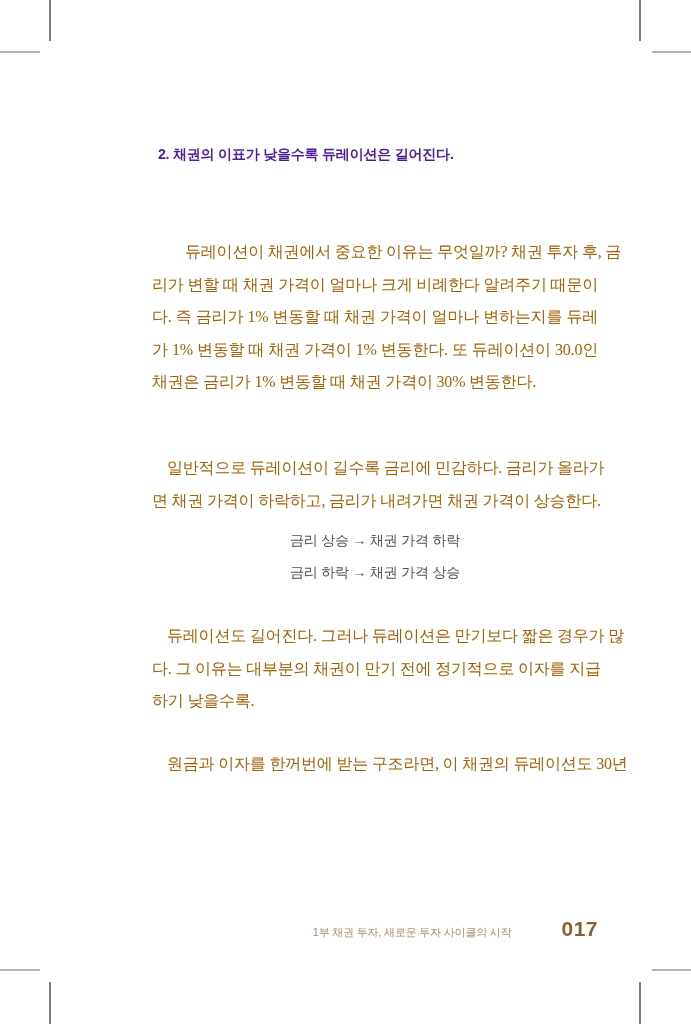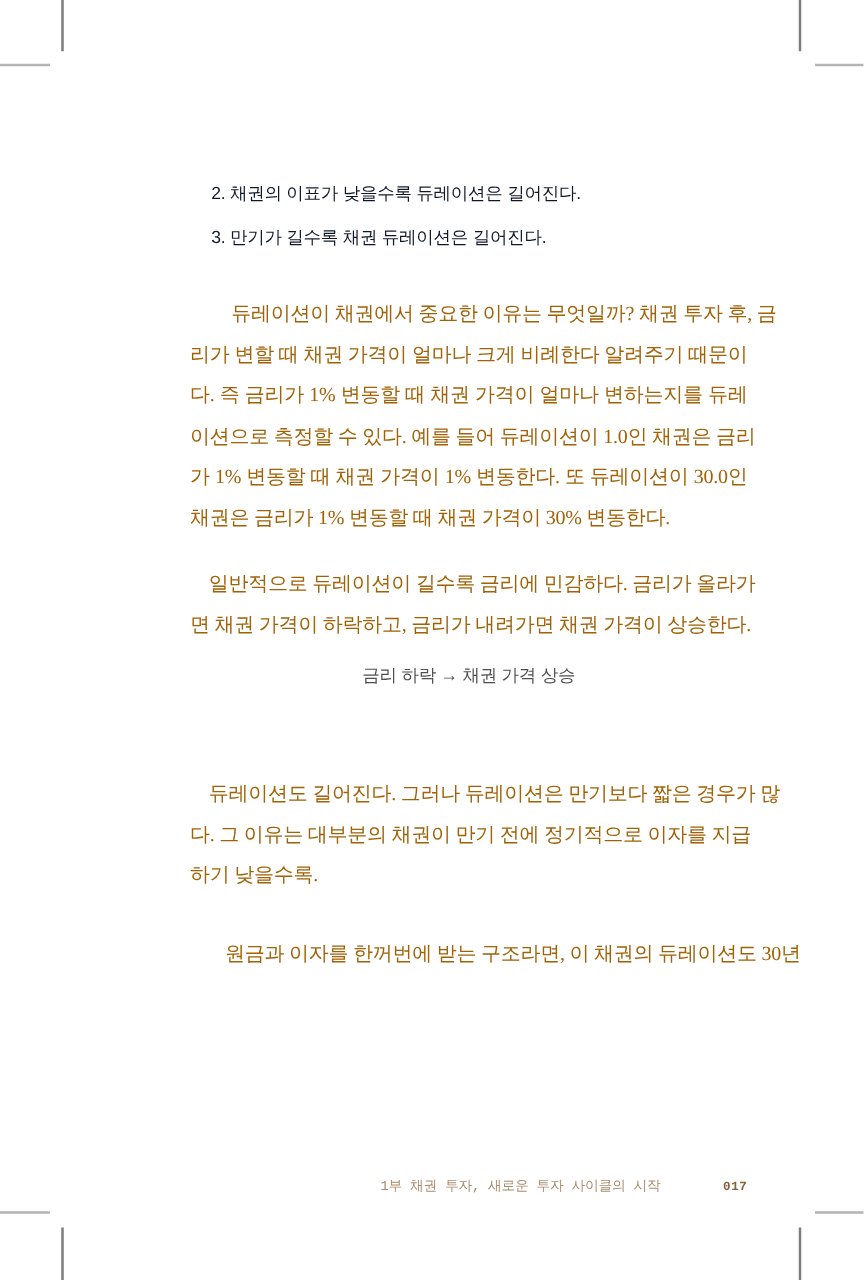--- a/index.html
+++ b/index.html
@@ -21,46 +21,47 @@
   .cm-bl-v { left: 49px; top: 982px; height: 42px; }
   .cm-br-v { left: 639px; top: 982px; height: 42px; }
   .cm-tl-h { left: 0; top: 51px; width: 40px; }
   .cm-tr-h { left: 652px; top: 51px; width: 39px; }
   .cm-bl-h { left: 0; top: 969px; width: 40px; }
   .cm-br-h { left: 652px; top: 969px; width: 39px; }
 
   
   .list-block {
     position: absolute;
-    left: 169px; top: 137px;
+    left: 158px; top: 137px;
     font-family: "Liberation Sans", "DejaVu Sans", sans-serif;
     font-size: 14px;
-    color: #0f172a;
+    color: #4c1d95;
     letter-spacing: -0.2px;
+    font-weight: bold;
   }
   .list-item { line-height: 35px; height: 35px; }
 
   
   .para {
     position: absolute;
     left: 152px;
     width: 446px;
     font-size: 16px;
     color: #a16207;
     letter-spacing: -0.2px;
   }
   .bline {
     line-height: 32.5px;
     height: 32.5px;
     text-align: justify;
     text-align-last: justify;
     white-space: nowrap;
   }
   .para .bline:last-child { text-align-last: left; }
-  .para.flush-last .bline:last-child { text-align-last: justify; margin-left: 13px; }
+  .para.flush-last .bline:last-child { text-align-last: justify; }
   .para .bline:first-child { padding-left: 15px; }
   .para.p1 .bline:first-child { padding-left: 33px; }
   .p1 { top: 236px; }
   .p2 { top: 452px; }
   .p3 { top: 620px; }
   .p4 { top: 748px; }
 
   
   .callout {
     position: absolute;
@@ -70,64 +71,63 @@
     font-family: "Liberation Sans", "DejaVu Sans", sans-serif;
     font-size: 14px;
     color: #4f4f4f;
     letter-spacing: -0.2px;
   }
   .cline { line-height: 32px; height: 32px; }
 
   
   .footer {
     position: absolute;
-    right: 93px; top: 941px;
+    right: 93px; top: 917px;
     display: flex;
     align-items: baseline;
     gap: 10px;
-    font-family: Liberation Mono, monospace;
+    font-family: Liberation Sans, sans-serif;
     white-space: nowrap;
   }
   .f-label { font-size: 11px; color: #a98b6d; letter-spacing: -0.2px; }
-  .f-num   { font-size: 10px; font-weight: bold; color: #8b5e34; letter-spacing: 0.5px; padding-left: 40px; }
+  .f-num   { font-size: 21px; font-weight: bold; color: #8b5e34; letter-spacing: 0.5px; padding-left: 40px; }
 </style>
 </head>
 <body>
 
 <div class="page">
 
   <div class="cmark v cm-tl-v"></div>
   <div class="cmark h cm-tl-h"></div>
   <div class="cmark v cm-tr-v"></div>
   <div class="cmark h cm-tr-h"></div>
   <div class="cmark v cm-bl-v"></div>
   <div class="cmark h cm-bl-h"></div>
   <div class="cmark v cm-br-v"></div>
   <div class="cmark h cm-br-h"></div>
 
   <div class="list-block">
       <div class="list-item">2. 채권의 이표가 낮을수록 듀레이션은 길어진다.</div>
-      <div class="list-item">3. 만기가 길수록 채권 듀레이션은 길어진다.</div>
     </div>
 
   <div class="para p1">
       <div class="bline">듀레이션이 채권에서 중요한 이유는 무엇일까? 채권 투자 후, 금</div>
       <div class="bline">리가 변할 때 채권 가격이 얼마나 크게 비례한다 알려주기 때문이</div>
       <div class="bline">다. 즉 금리가 1% 변동할 때 채권 가격이 얼마나 변하는지를 듀레</div>
-      <div class="bline">이션으로 측정할 수 있다. 예를 들어 듀레이션이 1.0인 채권은 금리</div>
       <div class="bline">가 1% 변동할 때 채권 가격이 1% 변동한다. 또 듀레이션이 30.0인</div>
       <div class="bline">채권은 금리가 1% 변동할 때 채권 가격이 30% 변동한다.</div>
     </div>
 
   <div class="para p2">
       <div class="bline">일반적으로 듀레이션이 길수록 금리에 민감하다. 금리가 올라가</div>
       <div class="bline">면 채권 가격이 하락하고, 금리가 내려가면 채권 가격이 상승한다.</div>
     </div>
 
   <div class="callout">
+      <div class="cline">금리 상승 → 채권 가격 하락</div>
       <div class="cline">금리 하락 → 채권 가격 상승</div>
     </div>
 
   <div class="para p3">
       <div class="bline">듀레이션도 길어진다. 그러나 듀레이션은 만기보다 짧은 경우가 많</div>
       <div class="bline">다. 그 이유는 대부분의 채권이 만기 전에 정기적으로 이자를 지급</div>
       <div class="bline">하기 낮을수록.</div>
     </div>
 
   <div class="para p4 flush-last">

